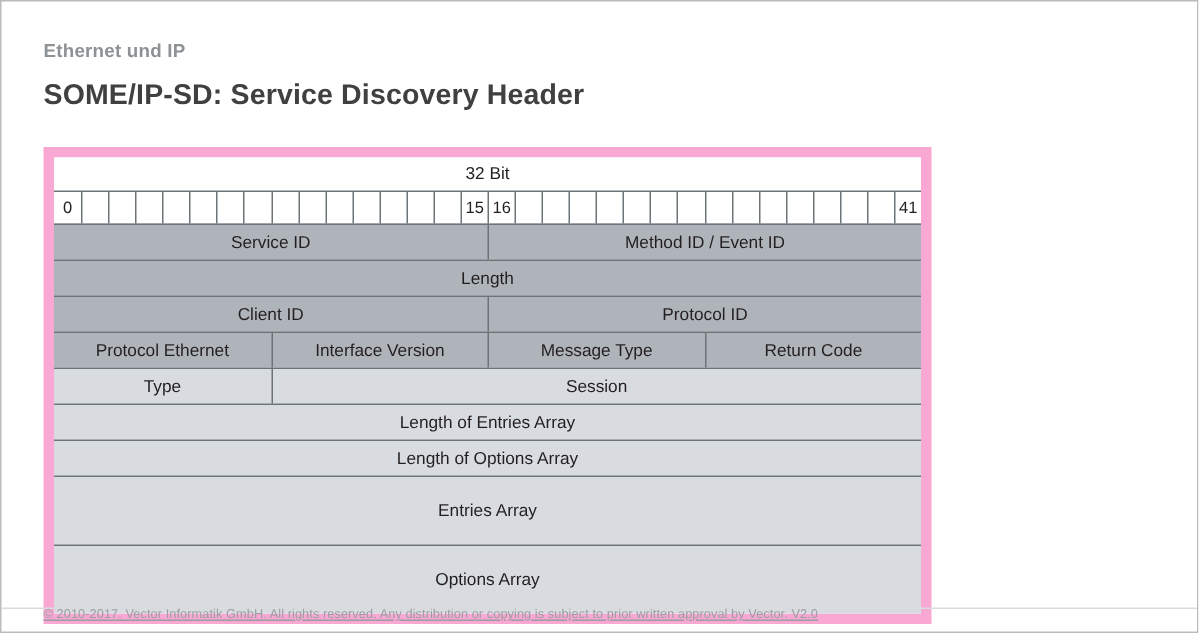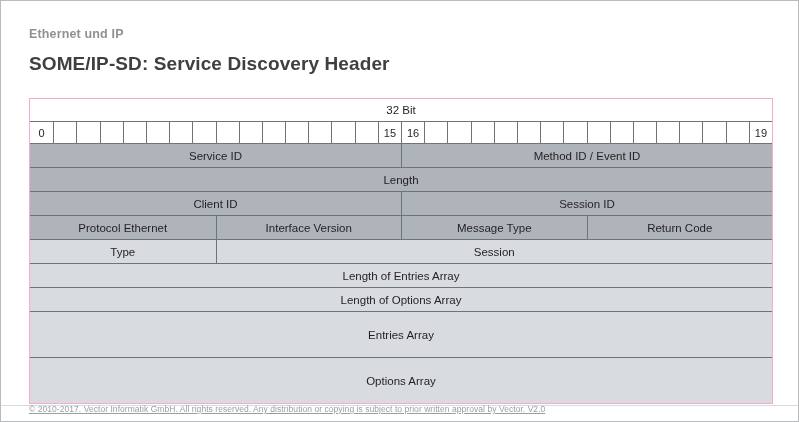--- a/index.html
+++ b/index.html
@@ -42,22 +42,22 @@
     color: #404040;
     letter-spacing: .1px;
     white-space: nowrap;
   }
 
   
   .packet {
     position: absolute;
     left: 28px;
     top: 97px;
-    width: 744px;
-    border: 1px solid #f9a8d4;
+    width: 592px;
+    border: 7px solid #f9a8d4;
     box-sizing: border-box;
     background: #ffffff;
   }
 
   .prow {
     display: flex;
     width: 100%;
     box-sizing: border-box;
     border-top: 1px solid #6d7478;
   }
@@ -167,35 +167,35 @@
       <div class="bit"></div>
       <div class="bit"></div>
       <div class="bit"></div>
       <div class="bit"></div>
       <div class="bit"></div>
       <div class="bit"></div>
       <div class="bit"></div>
       <div class="bit"></div>
       <div class="bit"></div>
       <div class="bit"></div>
-      <div class="bit">19</div>
+      <div class="bit">41</div>
     </div>
 
     <div class="prow row-field shade-dark">
       <div class="cell w-50">Service ID</div>
       <div class="cell w-50">Method ID / Event ID</div>
     </div>
 
     <div class="prow row-field shade-dark">
       <div class="cell w-100">Length</div>
     </div>
 
     <div class="prow row-field shade-dark">
       <div class="cell w-50">Client ID</div>
-      <div class="cell w-50">Session ID</div>
+      <div class="cell w-50">Protocol ID</div>
     </div>
 
     <div class="prow row-field shade-dark">
       <div class="cell w-25">Protocol Ethernet</div>
       <div class="cell w-25">Interface Version</div>
       <div class="cell w-25">Message Type</div>
       <div class="cell w-25">Return Code</div>
     </div>
 
     <div class="prow row-field shade-light">

